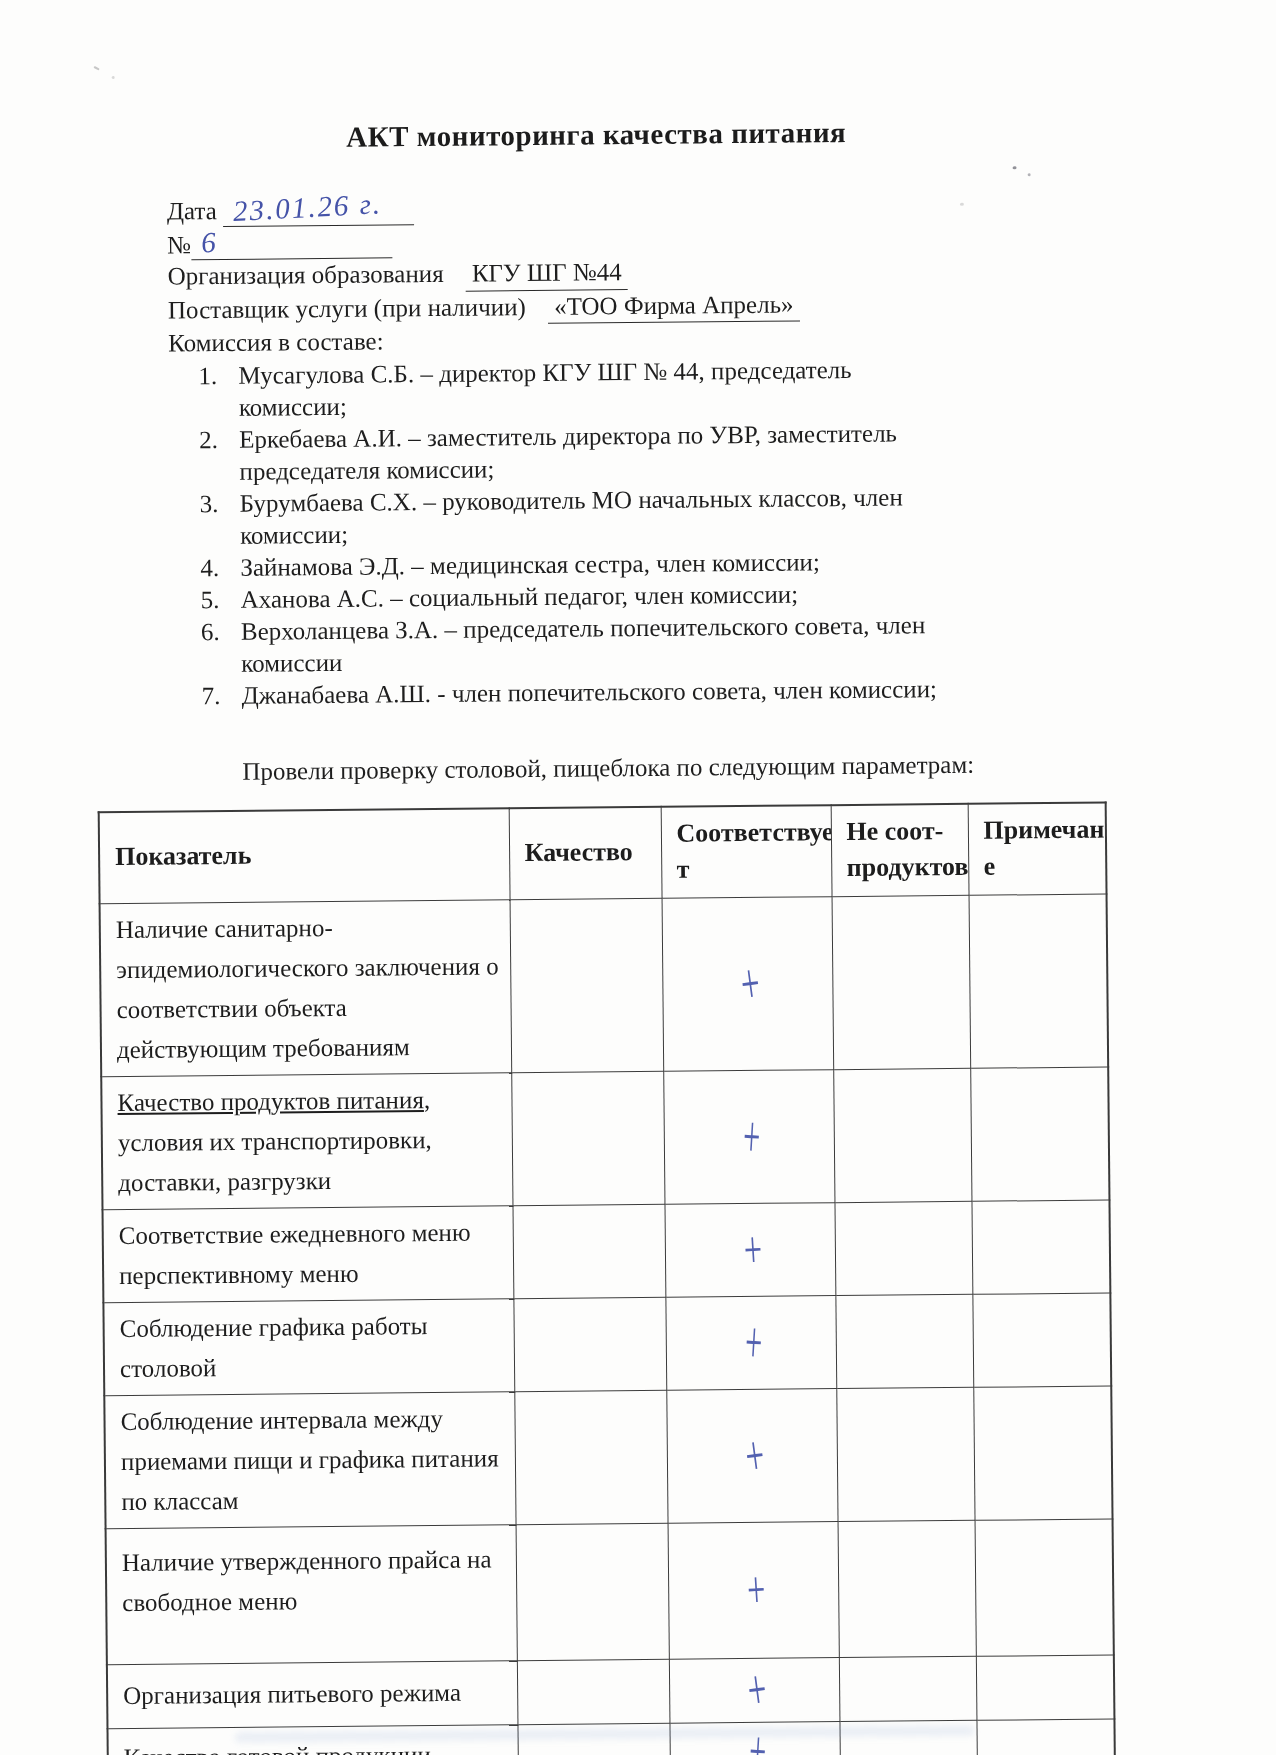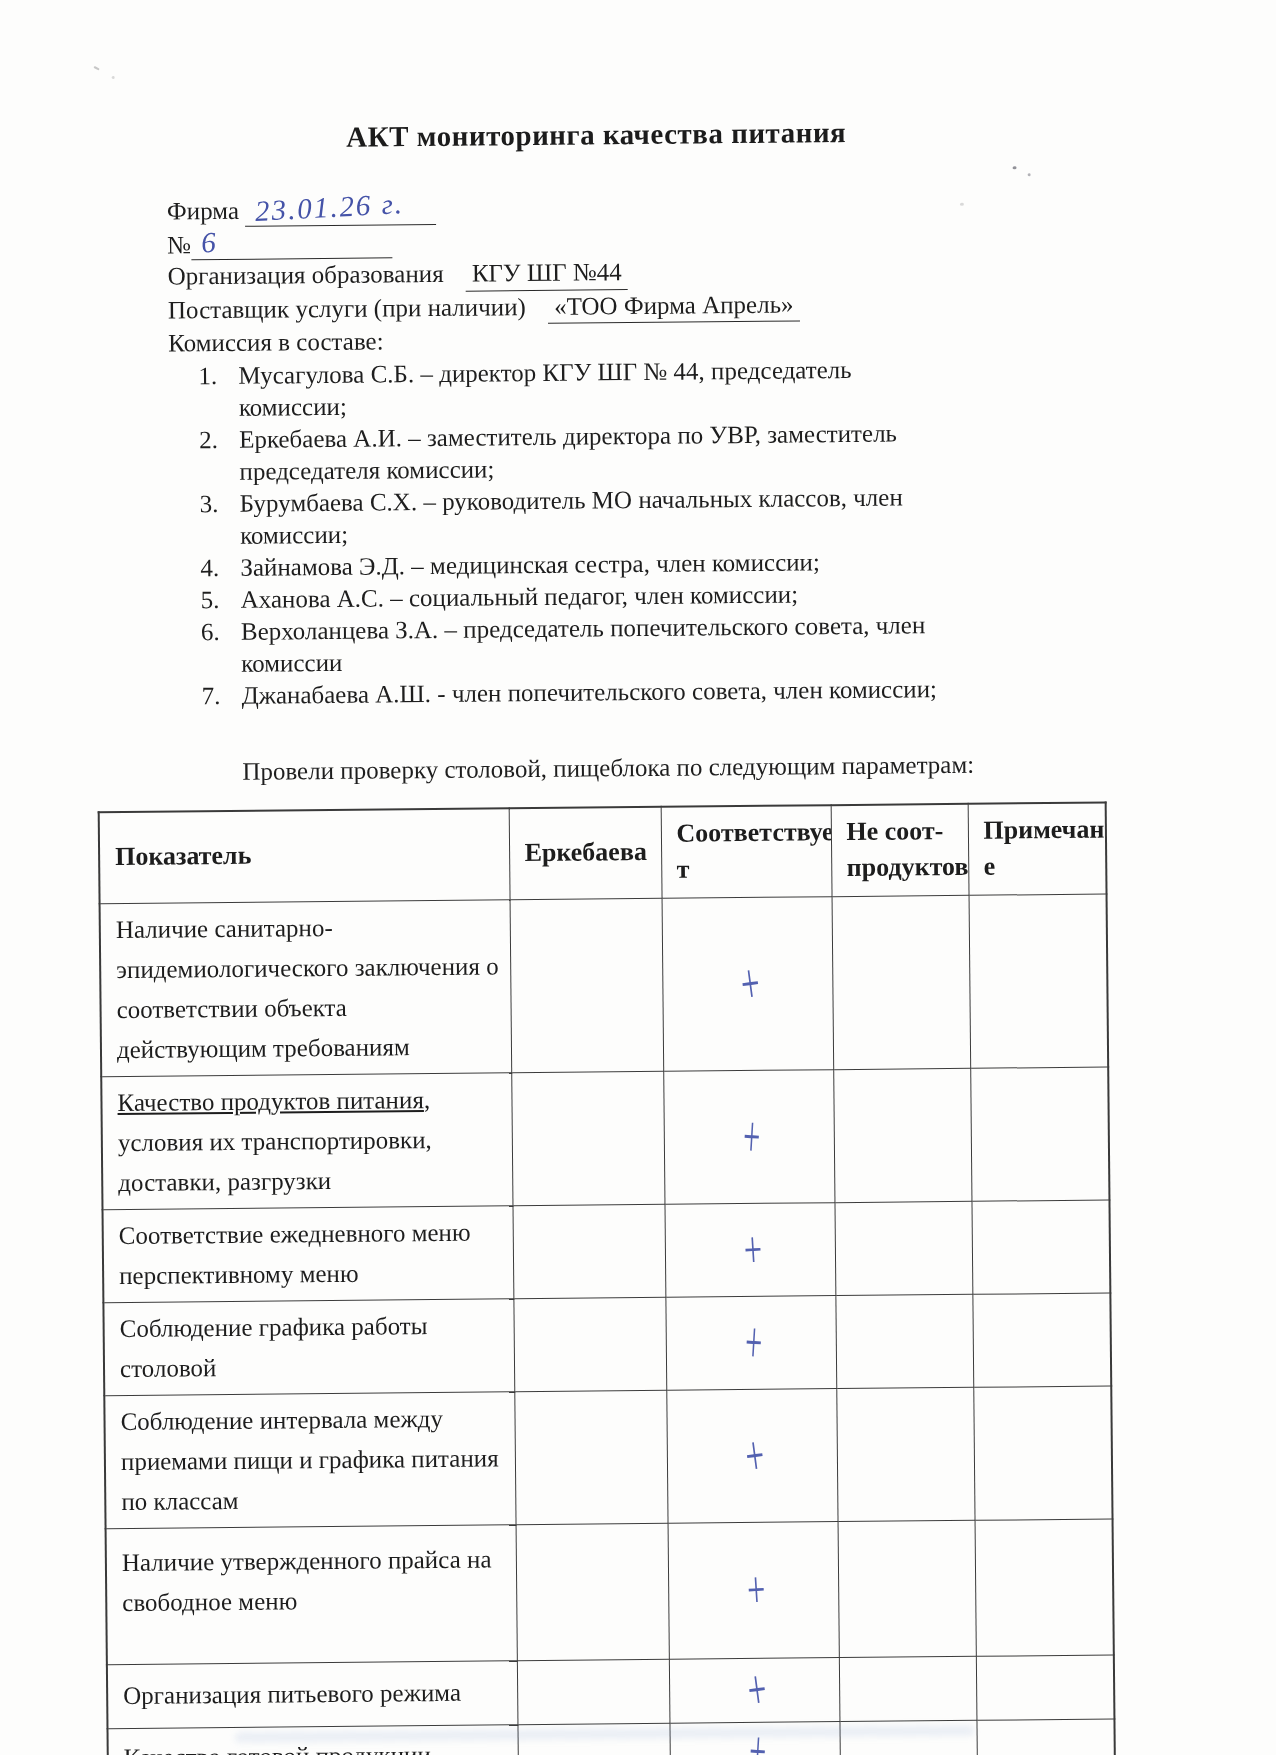--- a/index.html
+++ b/index.html
@@ -134,21 +134,21 @@
 </head>
 <body>
 
 <div class="sheet">
   <div class="content">
 
     <h1 class="doc-title">АКТ мониторинга качества питания</h1>
 
     <div class="fields">
       <div class="field-line">
-        <span class="label">Фирма</span>
+        <span class="label">Дата</span>
         <span class="blank date-line"><span class="hand">23.01.26 г.</span></span>
       </div>
       <div class="field-line">
         <span class="label">№</span><span class="blank num-line"><span class="hand">6</span></span>
       </div>
       <div class="field-line">
         <span class="label">Организация образования</span>
         <span class="typed-underline">КГУ ШГ №44</span>
       </div>
       <div class="field-line">
@@ -195,21 +195,21 @@
       <colgroup>
         <col style="width:410px">
           <col style="width:152px">
           <col style="width:170px">
           <col style="width:137px">
           <col style="width:138px">
       </colgroup>
       <thead>
         <tr>
           <th>Показатель</th>
-          <th>Еркебаева</th>
+          <th>Качество</th>
           <th>Соответствуе
 т</th>
           <th>Не соот-
 продуктов</th>
           <th>Примечани
 е</th>
         </tr>
       </thead>
       <tbody>
         <tr class="r1">

